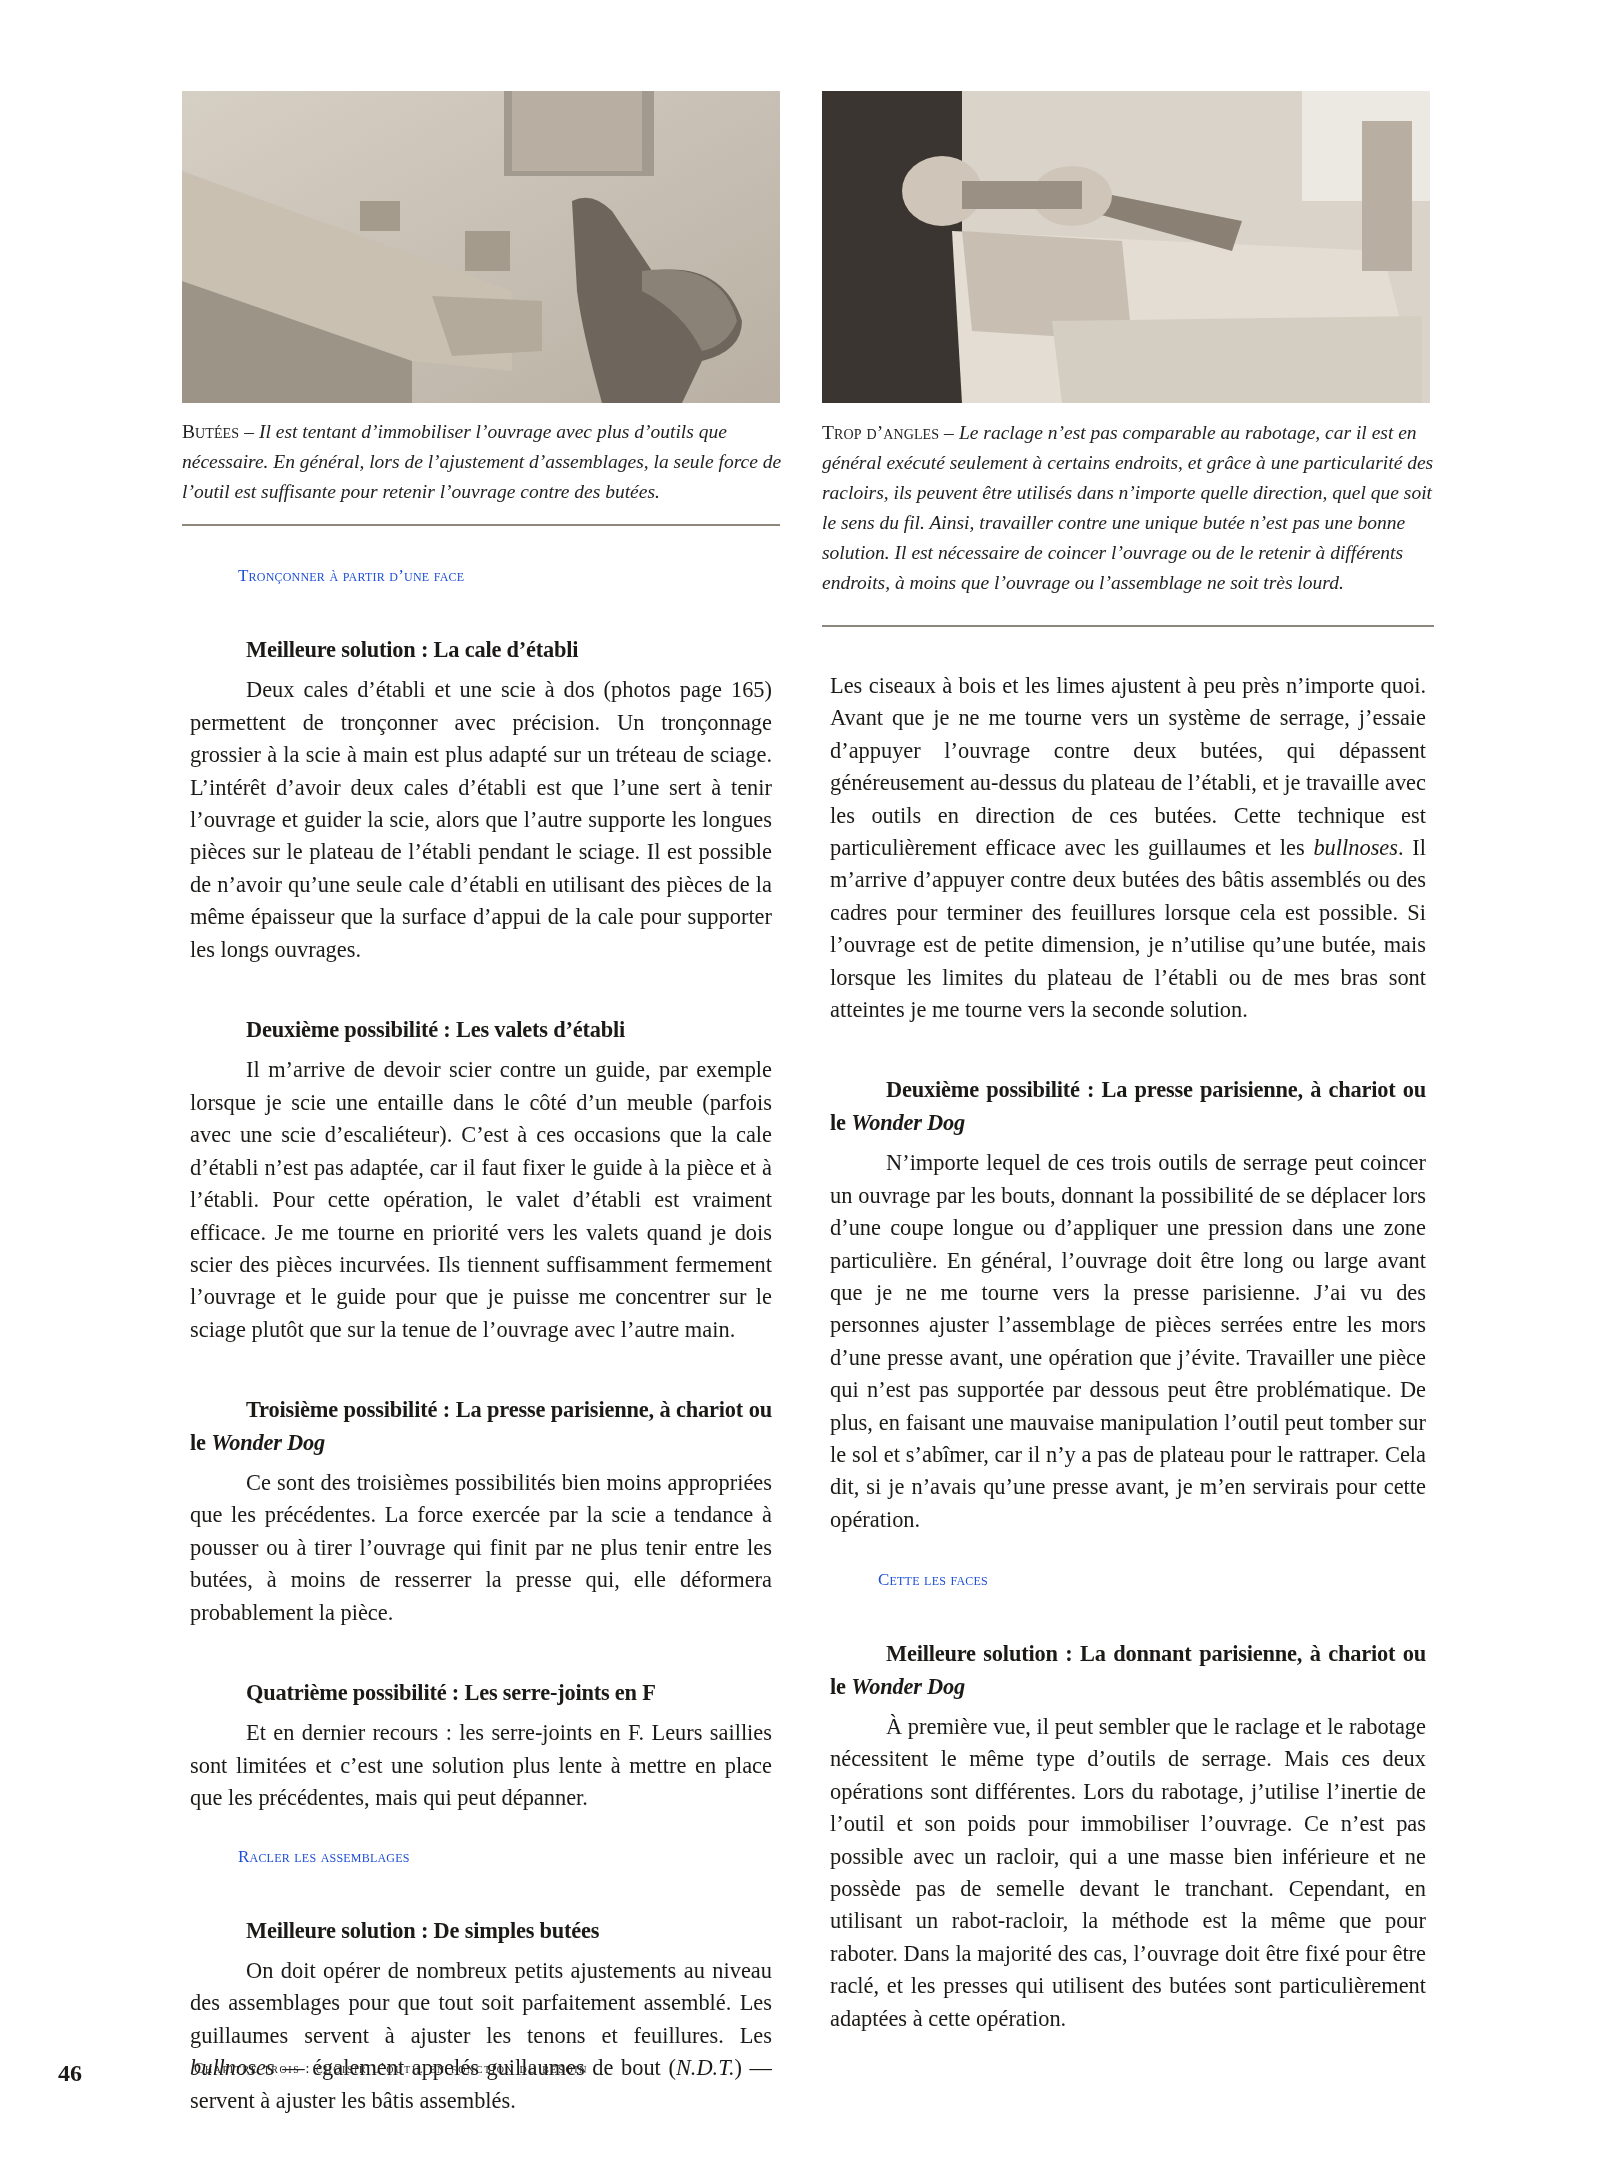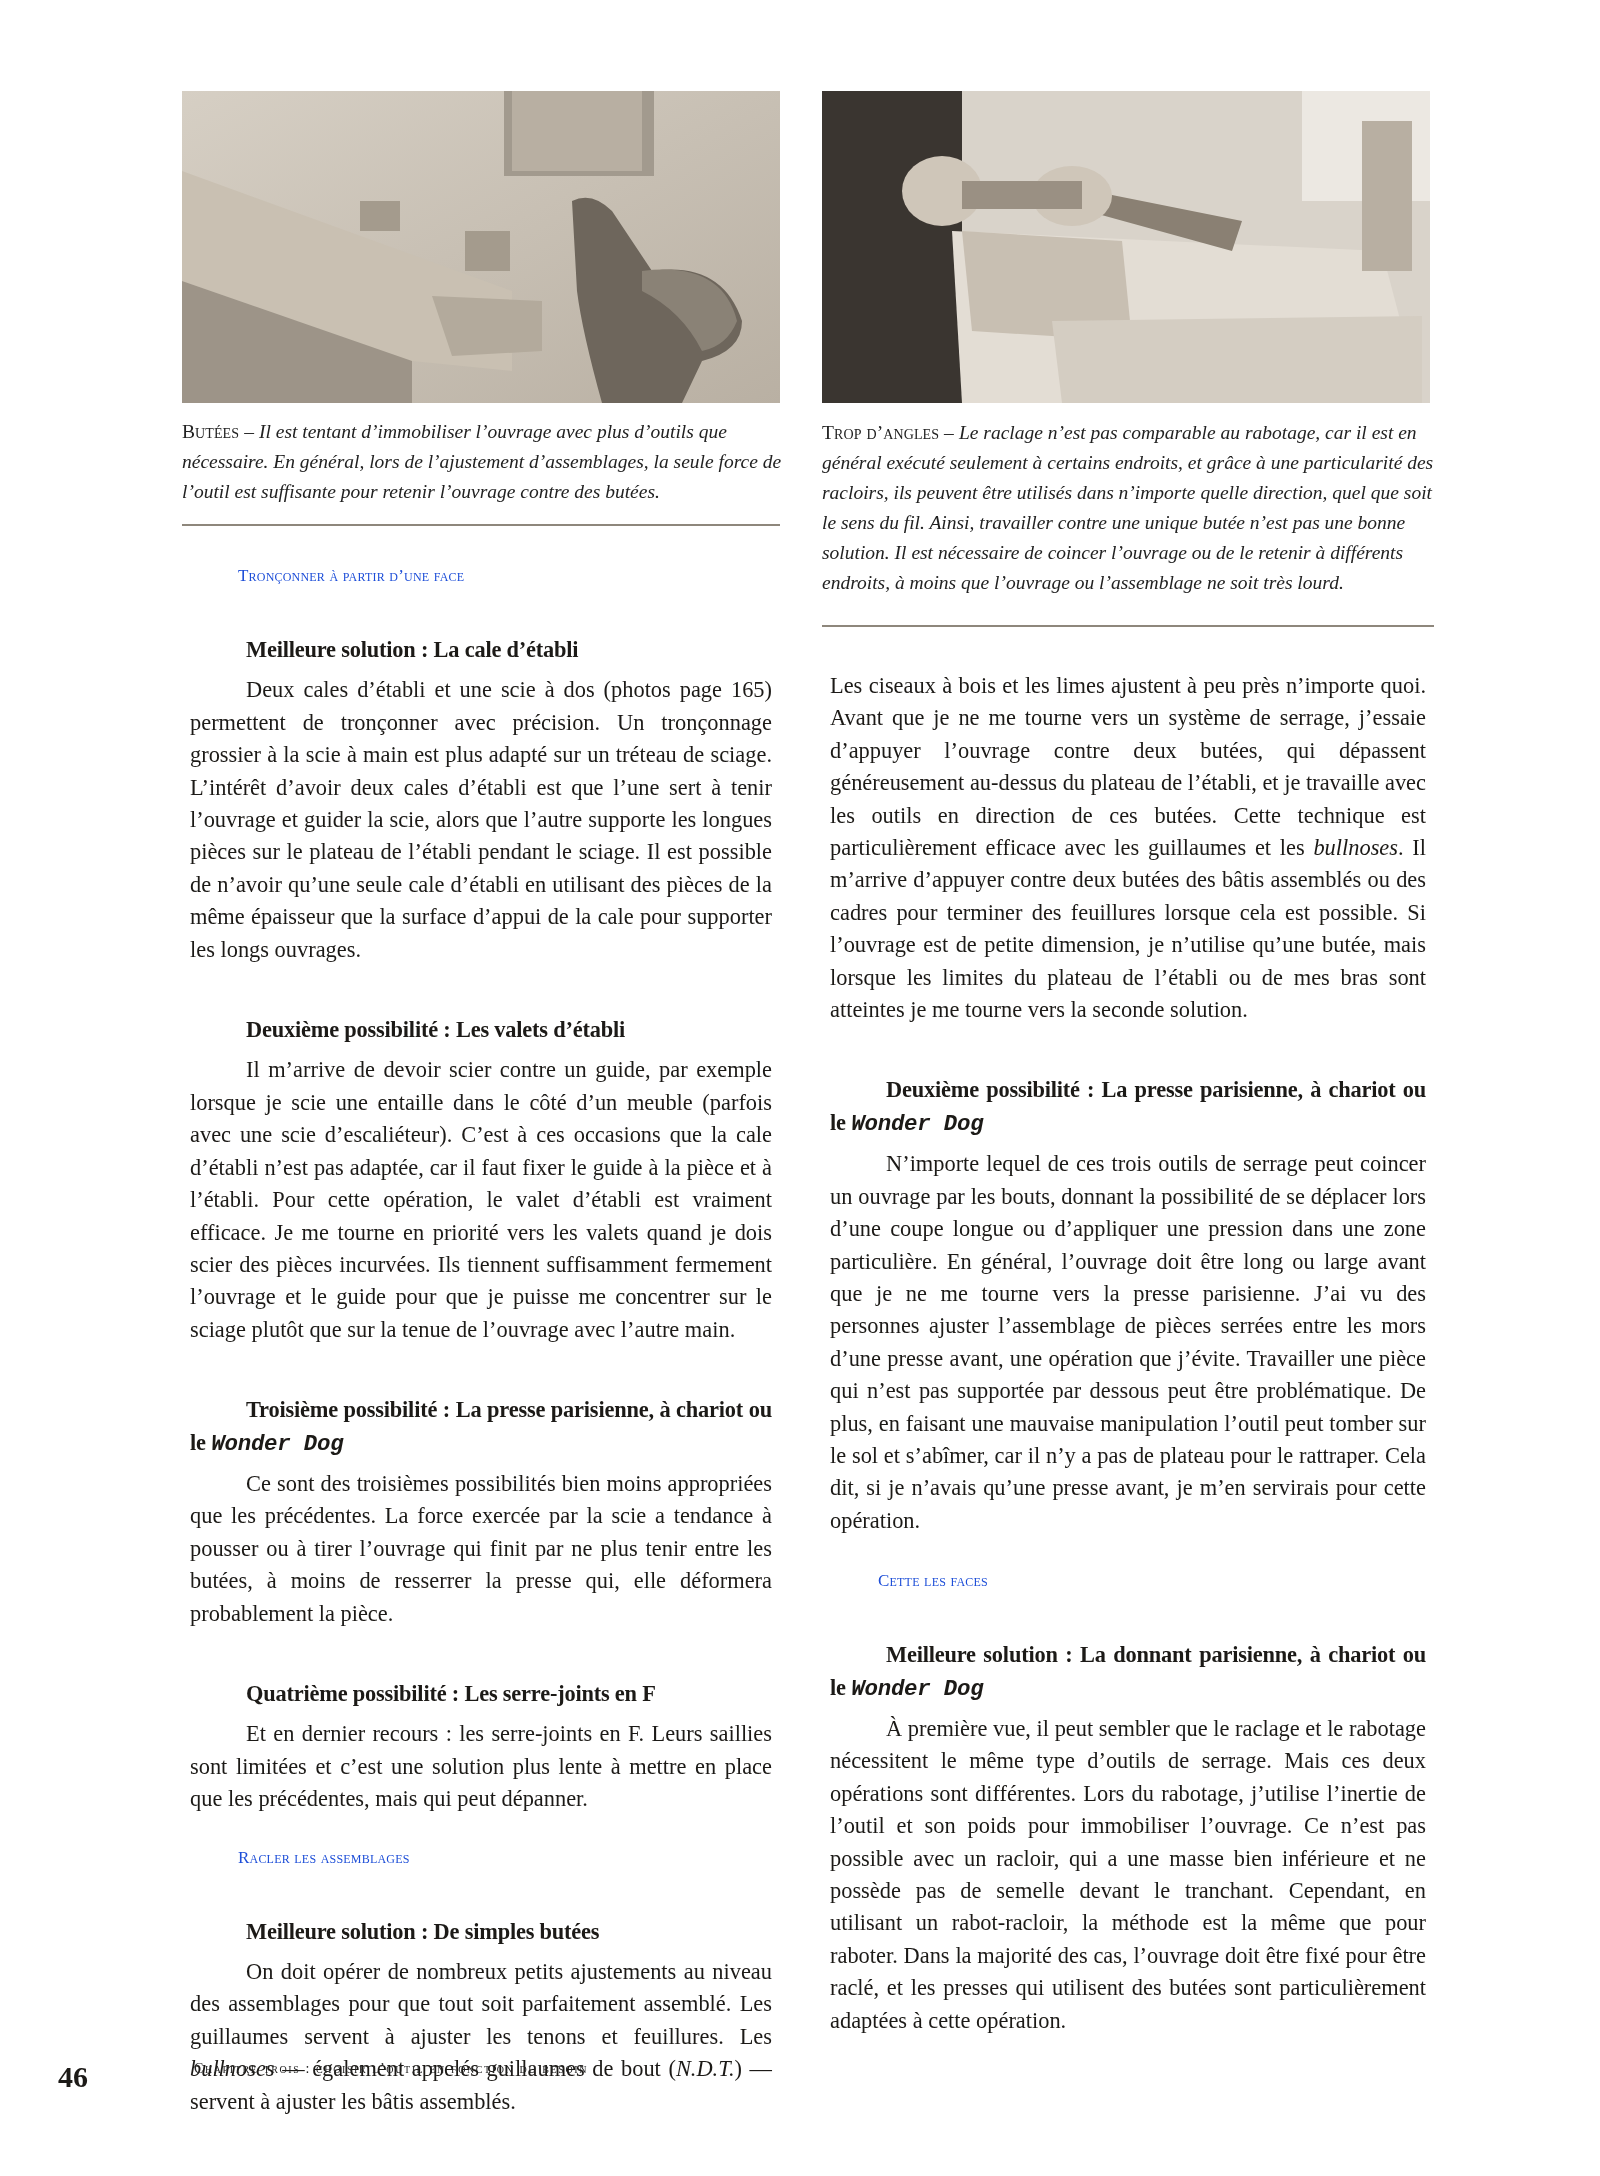--- a/index.html
+++ b/index.html
@@ -32,28 +32,28 @@
   #col-left { left: 182px; top: 556px; }
   #col-right { left: 822px; top: 662px; width: 612px; }
 
   .section-title {
     color: #1d4ed8; font-variant: small-caps; font-size: 17px; letter-spacing: 0.2px;
     margin: 0 0 0 56px; font-weight: normal; line-height: 40px;
   }
   .sub {
     font-weight: bold; text-indent: 56px; margin: 8px; letter-spacing: -0.2px;
   }
-  .sub i { font-weight: bold; font-family: Liberation Mono, monospace; }
+  .sub i { font-weight: bold; }
   p.body { margin: 8px; text-indent: 56px; }
   p.body.noindent { text-indent: 0; }
   .gap-s { height: 32px; }
   .gap-h { height: 30px; }
 
   #footer { position: absolute; left: 58px; top: 2060px; width: 1400px; height: 40px; }
-  #page-number { position: absolute; left: 0; top: 0; font-weight: bold; font-size: 30px; }
+  #page-number { position: absolute; left: 0; top: 0; font-weight: bold; font-size: 24px; }
   #running-head {
     position: absolute; left: 136px; top: 1px; font-size: 14px;
     font-variant: small-caps; letter-spacing: 1.6px; color: #222;
     font-family: "Liberation Serif", serif;
   }
 </style>
 </head>
 <body>
 
 <div class="photo" id="photo-left">

